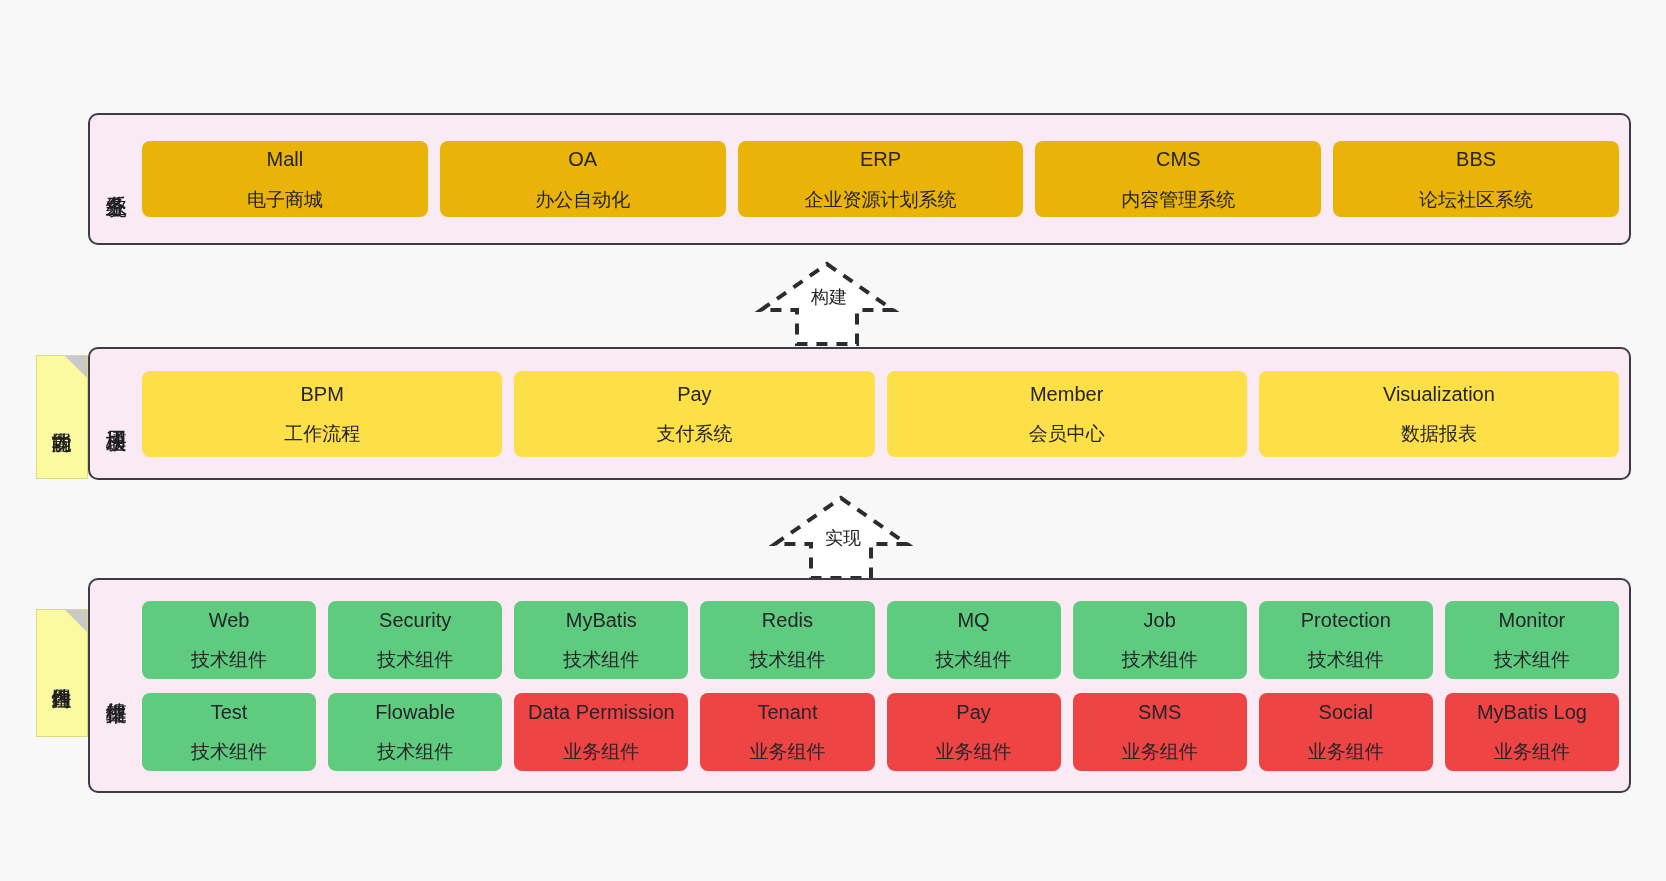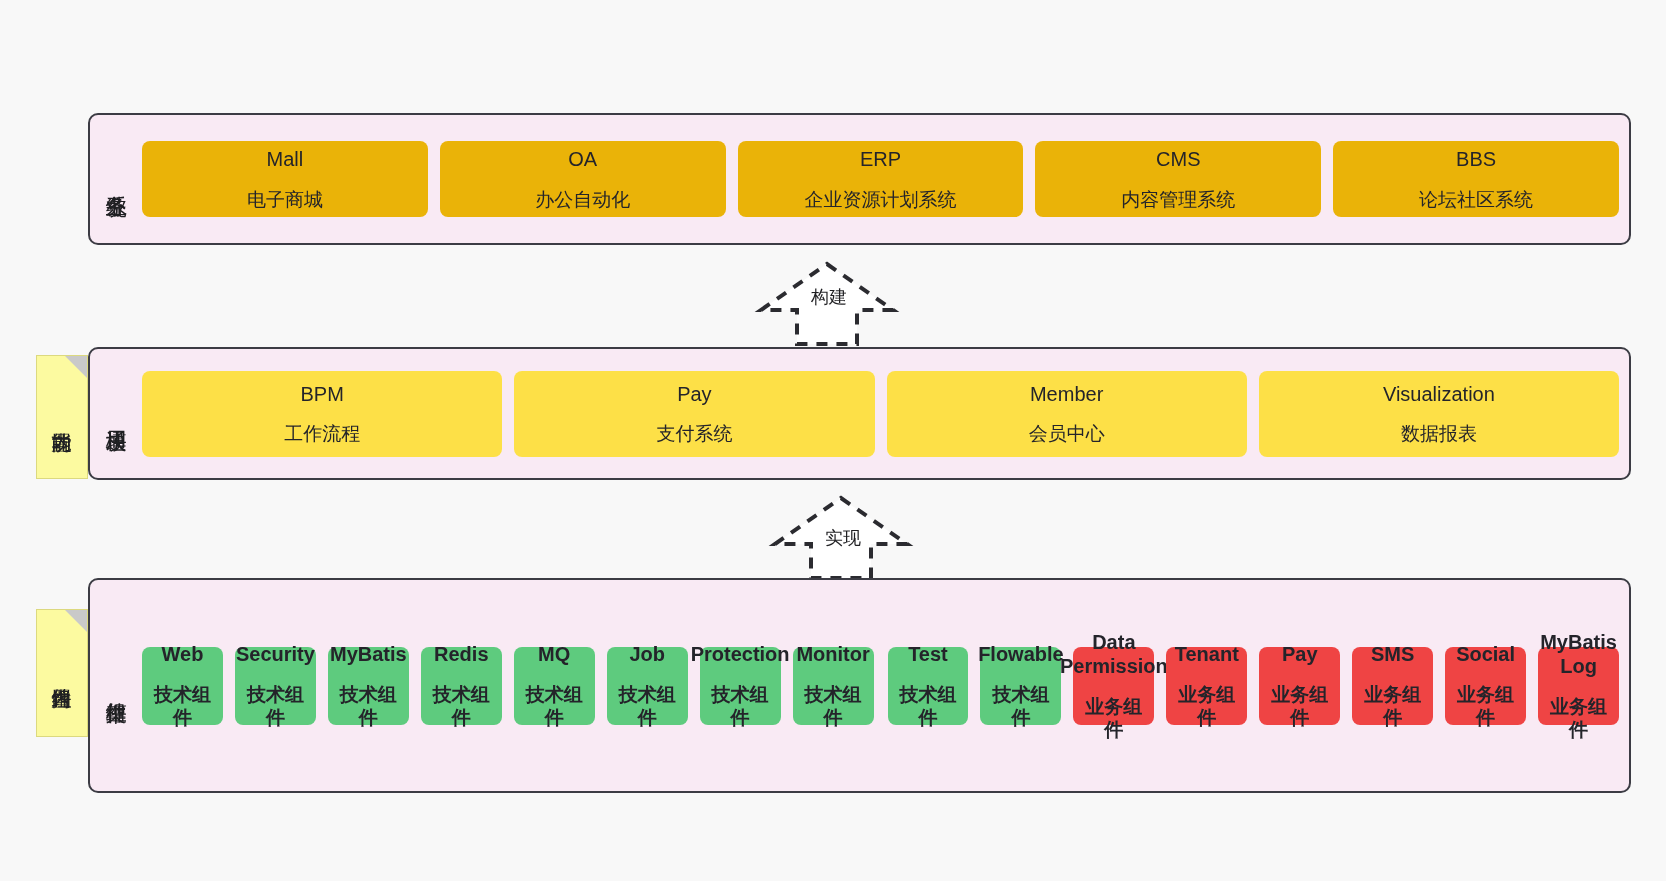--- a/index.html
+++ b/index.html
@@ -39,21 +39,21 @@
     display: flex;
     align-items: center;
     gap: 0;
     padding: 0 10px 0 0;
   }
   .row {
     display: flex;
     width: 100%;
     gap: 12px;
   }
-  .rows { display: flex; flex-direction: row; gap: 14px; width: 100%; font-weight: bold; }
+  .rows { display: flex; flex-direction: column; gap: 14px; width: 100%; }
 
   
   .node {
     flex: 1 1 0;
     min-width: 0;
     border-radius: 8px;
     display: flex;
     flex-direction: column;
     align-items: center;
     justify-content: center;

